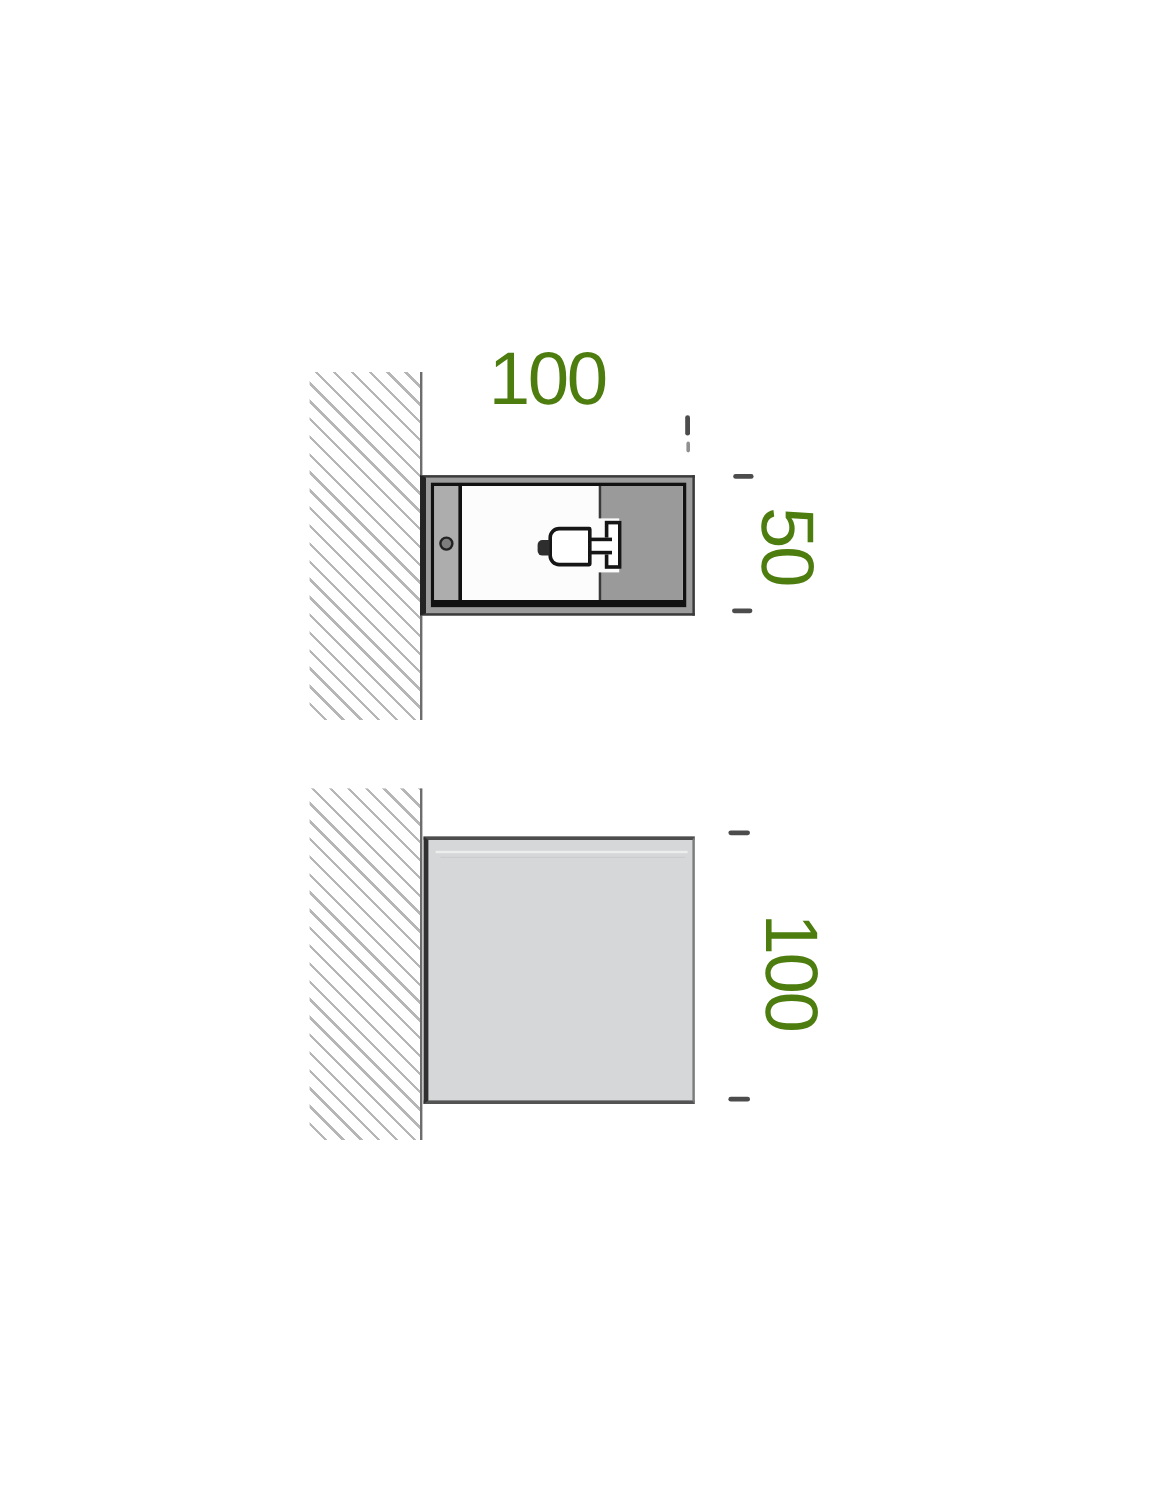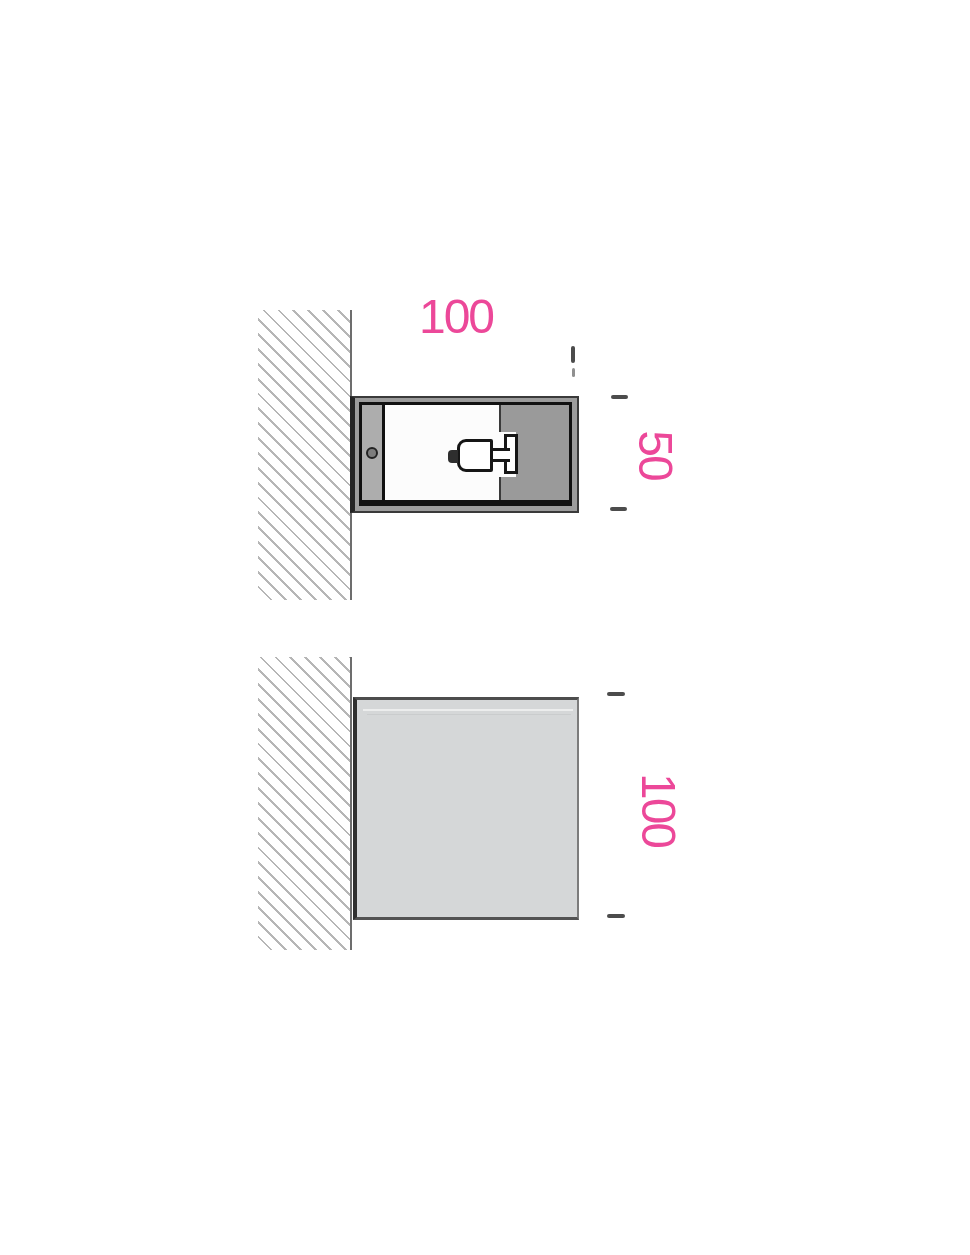--- a/index.html
+++ b/index.html
@@ -74,21 +74,21 @@
     position:absolute; left:353px; top:697px; width:226px; height:223px;
     box-sizing:border-box; background:#d5d7d8;
     border-top:3px solid #4d4d4d; border-bottom:3px solid #535353;
     border-right:2px solid #7c7c7c; border-left:4px solid #303030;
   }
   .front-sheen-1 { position:absolute; left:6px; right:4px; top:9px;  height:2px; background:rgba(255,255,255,0.55); }
   .front-sheen-2 { position:absolute; left:10px; right:6px; top:14px; height:1px; background:rgba(0,0,0,0.05); }
 
   
   .dim {
-    position:absolute; color:#ec4899; font-size:48px; letter-spacing:-2px;
+    position:absolute; color:#4d7c0f; font-size:62px; letter-spacing:-2px;
     line-height:1; display:flex; align-items:center; justify-content:center;
     user-select:none;
   }
   .dim.rotated { transform:rotate(90deg); }
   .dim-top-width    { left:356px; top:267px; width:200px; height:100px; }
   .dim-top-depth    { left:585px; top:385px; width:140px; height:140px; }
   .dim-front-height { left:588px; top:740px; width:140px; height:140px; }
 
   .tick-h { position:absolute; height:4px; background:#4c4c4c; border-radius:2px; }
   .tick-v { position:absolute; width:4px;  background:#4c4c4c; border-radius:2px; }

